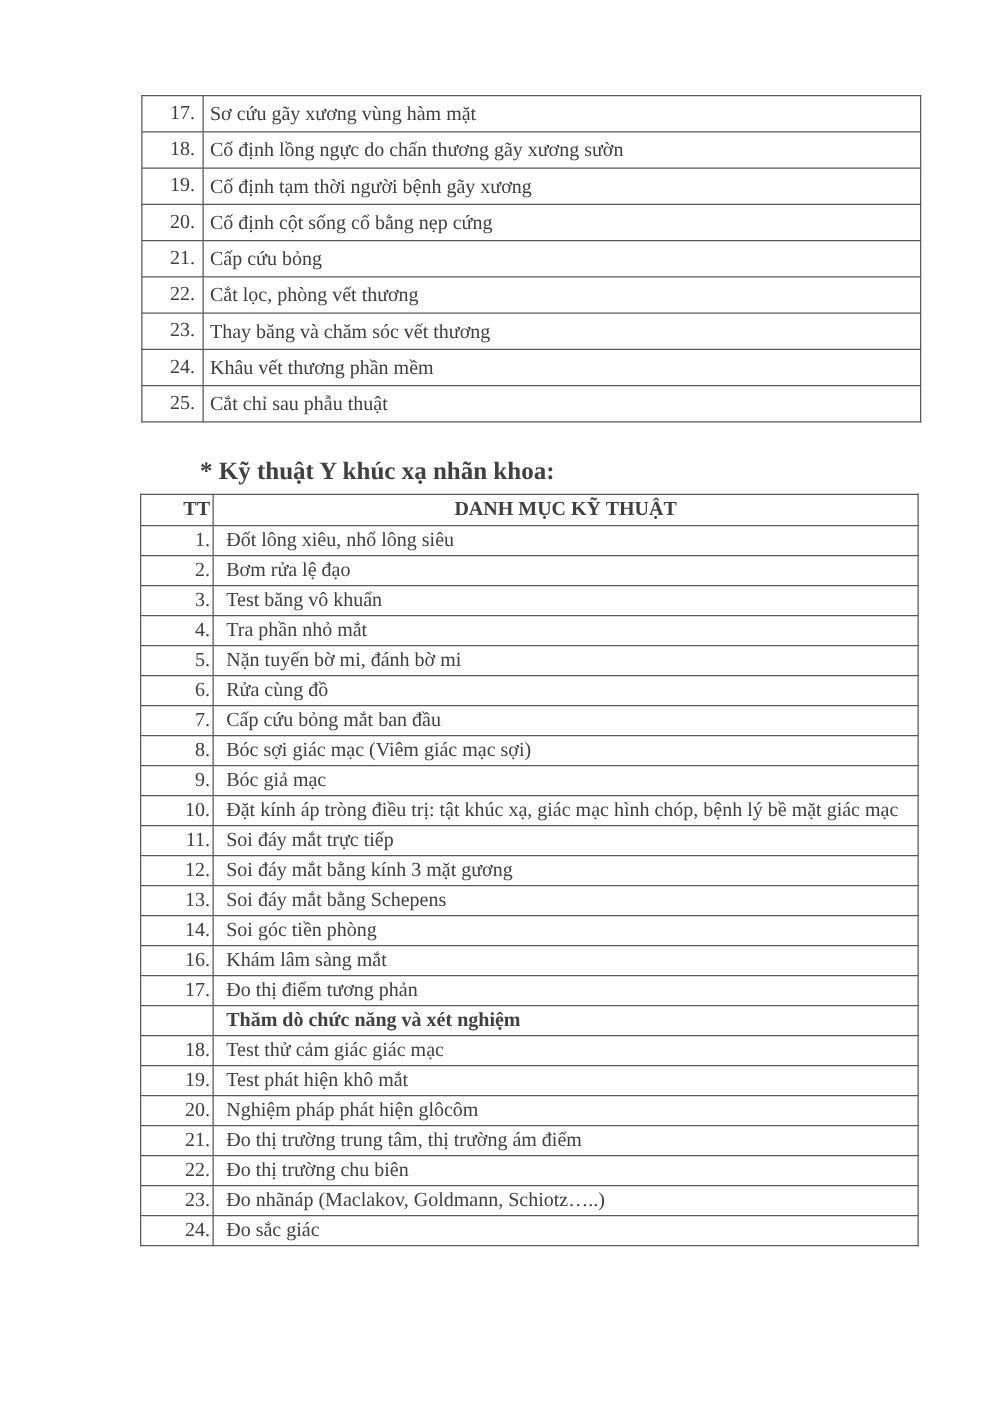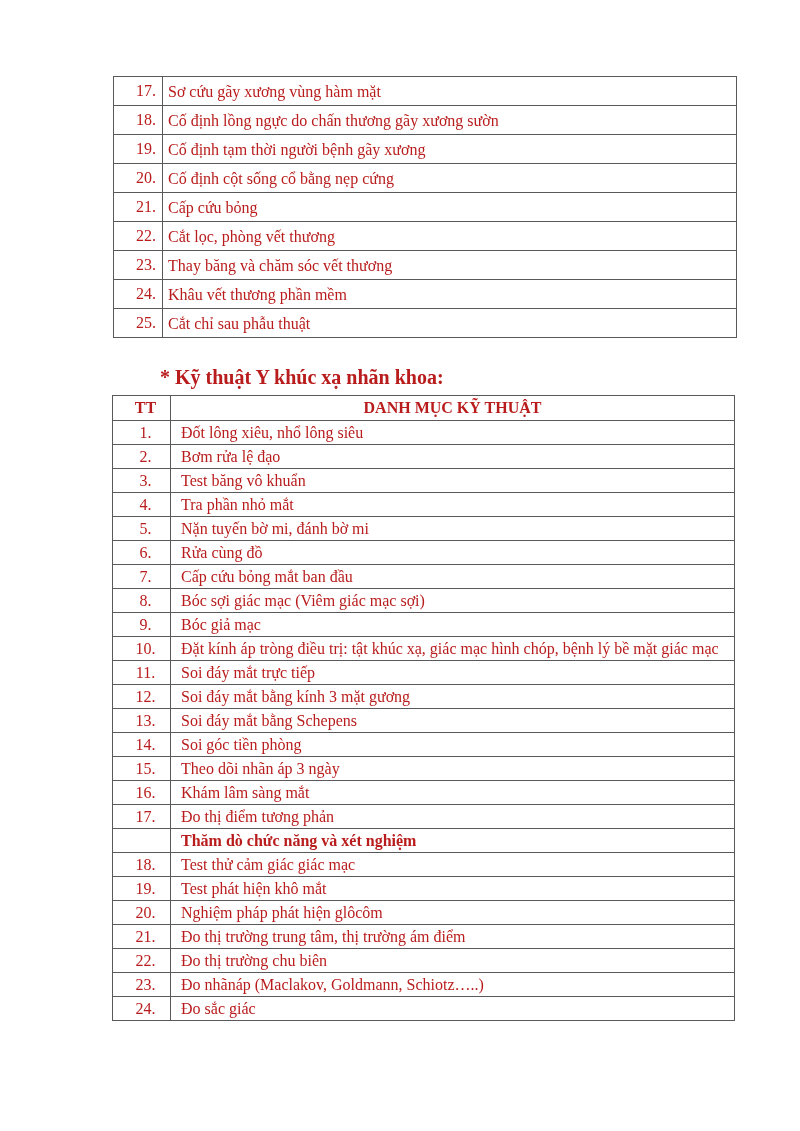--- a/index.html
+++ b/index.html
@@ -1,19 +1,19 @@
 <!DOCTYPE html>
 <html><head>
 <meta charset="utf-8">
 <style>
   html,body{margin:0;padding:0;background:#ffffff;}
   .page{
     position:relative;
     width:800px;height:1024px;
-    background:#ffffff;color:#b91c1c;
+    background:#ffffff;color:#404040;
     font-family:"Liberation Serif","DejaVu Serif",serif;
     overflow:hidden;
   }
   table{border-collapse:collapse;position:absolute;table-layout:fixed;background:#fff;}
   td,th{border:1px solid #595959;font-size:16px;vertical-align:middle;overflow:hidden;}
 
   
   .t1{left:113px;top:76px;width:624px;}
   .t1 td{height:27px;}
   .t1 .num{width:42px;text-align:right;padding:0 6px 0 0;}
@@ -22,21 +22,21 @@
   
   .heading{
     position:absolute;left:160px;top:366px;
     font-weight:bold;font-size:20px;white-space:nowrap;
   }
 
   
   .t2{left:112px;top:395px;width:623px;}
   .t2 th{height:24px;font-weight:bold;padding:0;}
   .t2 td{height:21px;line-height:1.22;}
-  .t2 .num{width:45px;text-align:center;padding:0 2px 0 10px;}
+  .t2 .num{width:45px;text-align:right;padding:0 2px 0 10px;}
   .t2 .txt{padding:1px 6px 1px 10px;}
   .t2 tr.section td{font-weight:bold;}
 
   .pagenum{
     position:absolute;left:112px;top:1044px;width:624px;
     text-align:center;font-size:14px;
   }
 </style>
 </head>
 <body>
@@ -144,24 +144,20 @@
         </tr>
         <tr>
           <td class="num">13.</td>
           <td class="txt">Soi đáy mắt bằng Schepens</td>
         </tr>
         <tr>
           <td class="num">14.</td>
           <td class="txt">Soi góc tiền phòng</td>
         </tr>
         <tr>
-          <td class="num">15.</td>
-          <td class="txt">Theo dõi nhãn áp 3 ngày</td>
-        </tr>
-        <tr>
           <td class="num">16.</td>
           <td class="txt">Khám lâm sàng mắt</td>
         </tr>
         <tr>
           <td class="num">17.</td>
           <td class="txt">Đo thị điểm tương phản</td>
         </tr>
         <tr class="section">
           <td class="num"></td>
           <td class="txt">Thăm dò chức năng và xét nghiệm</td>

